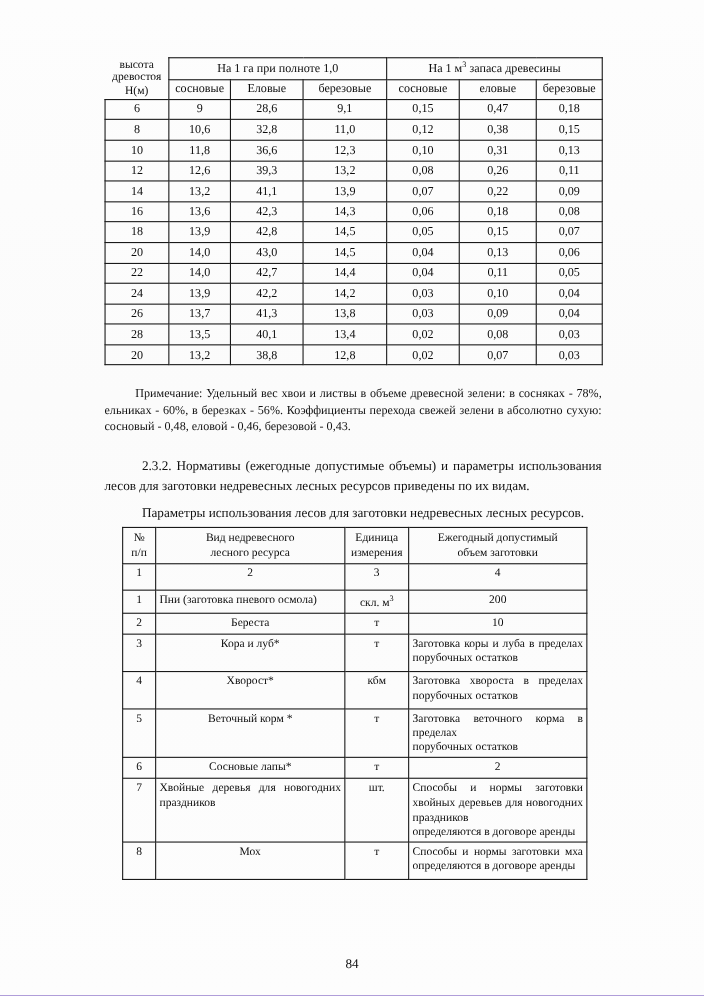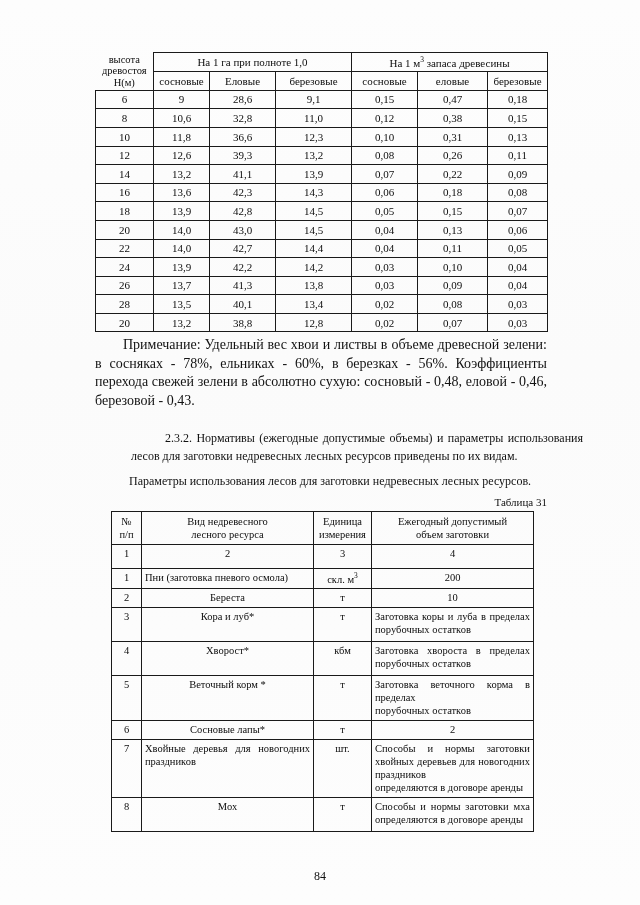--- a/index.html
+++ b/index.html
@@ -60,39 +60,39 @@
     border: none !important;
     font-size: 10.5px;
     line-height: 1.15;
     text-align: center;
     vertical-align: middle;
   }
   .sup { font-size: 7.5px; vertical-align: super; }
 
   
   .note {
-    font-size: 14px;
+    font-size: 11px;
     line-height: 1.32;
     text-align: justify;
     text-indent: 28px;
     color: #121212;
-    margin-top: 4px;
+    margin-top: 19px;
     width: 452px;
   }
 
   
   .para {
     font-size: 12px;
     line-height: 1.46;
     color: #111;
     text-align: justify;
     text-indent: 34px;
     width: 452px;
   }
-  .para.p1 { margin-top: 20px; margin-left: 36px; }
+  .para.p1 { margin-top: 20px; }
   .para.p2 { margin-top: 8px; }
 
   .tablelabel {
     font-size: 11px;
     text-align: right;
     width: 452px;
     margin-top: 5px;
     color: #111;
   }
 
@@ -296,21 +296,20 @@
             <td class="num">0,07</td>
             <td class="num">0,03</td>
           </tr>
         </tbody>
     </table>
 
     <div class="note">Примечание: Удельный вес хвои и листвы в объеме древесной зелени: в сосняках - 78%, ельниках - 60%, в березках - 56%. Коэффициенты перехода свежей зелени в абсолютно сухую: сосновый - 0,48, еловой - 0,46, березовой - 0,43.</div>
 
     <div class="para p1">2.3.2. Нормативы (ежегодные допустимые объемы) и параметры использования лесов для заготовки недревесных лесных ресурсов приведены по их видам.</div>
     <div class="para p2">Параметры использования лесов для заготовки недревесных лесных ресурсов.</div>
-    <div class="tablelabel">Таблица 31</div>
 
     <div class="t2wrap">
       <table class="t2">
         <colgroup>
           <col style="width:30px">
           <col style="width:172px">
           <col style="width:58px">
           <col style="width:162px">
         </colgroup>
         <thead>

